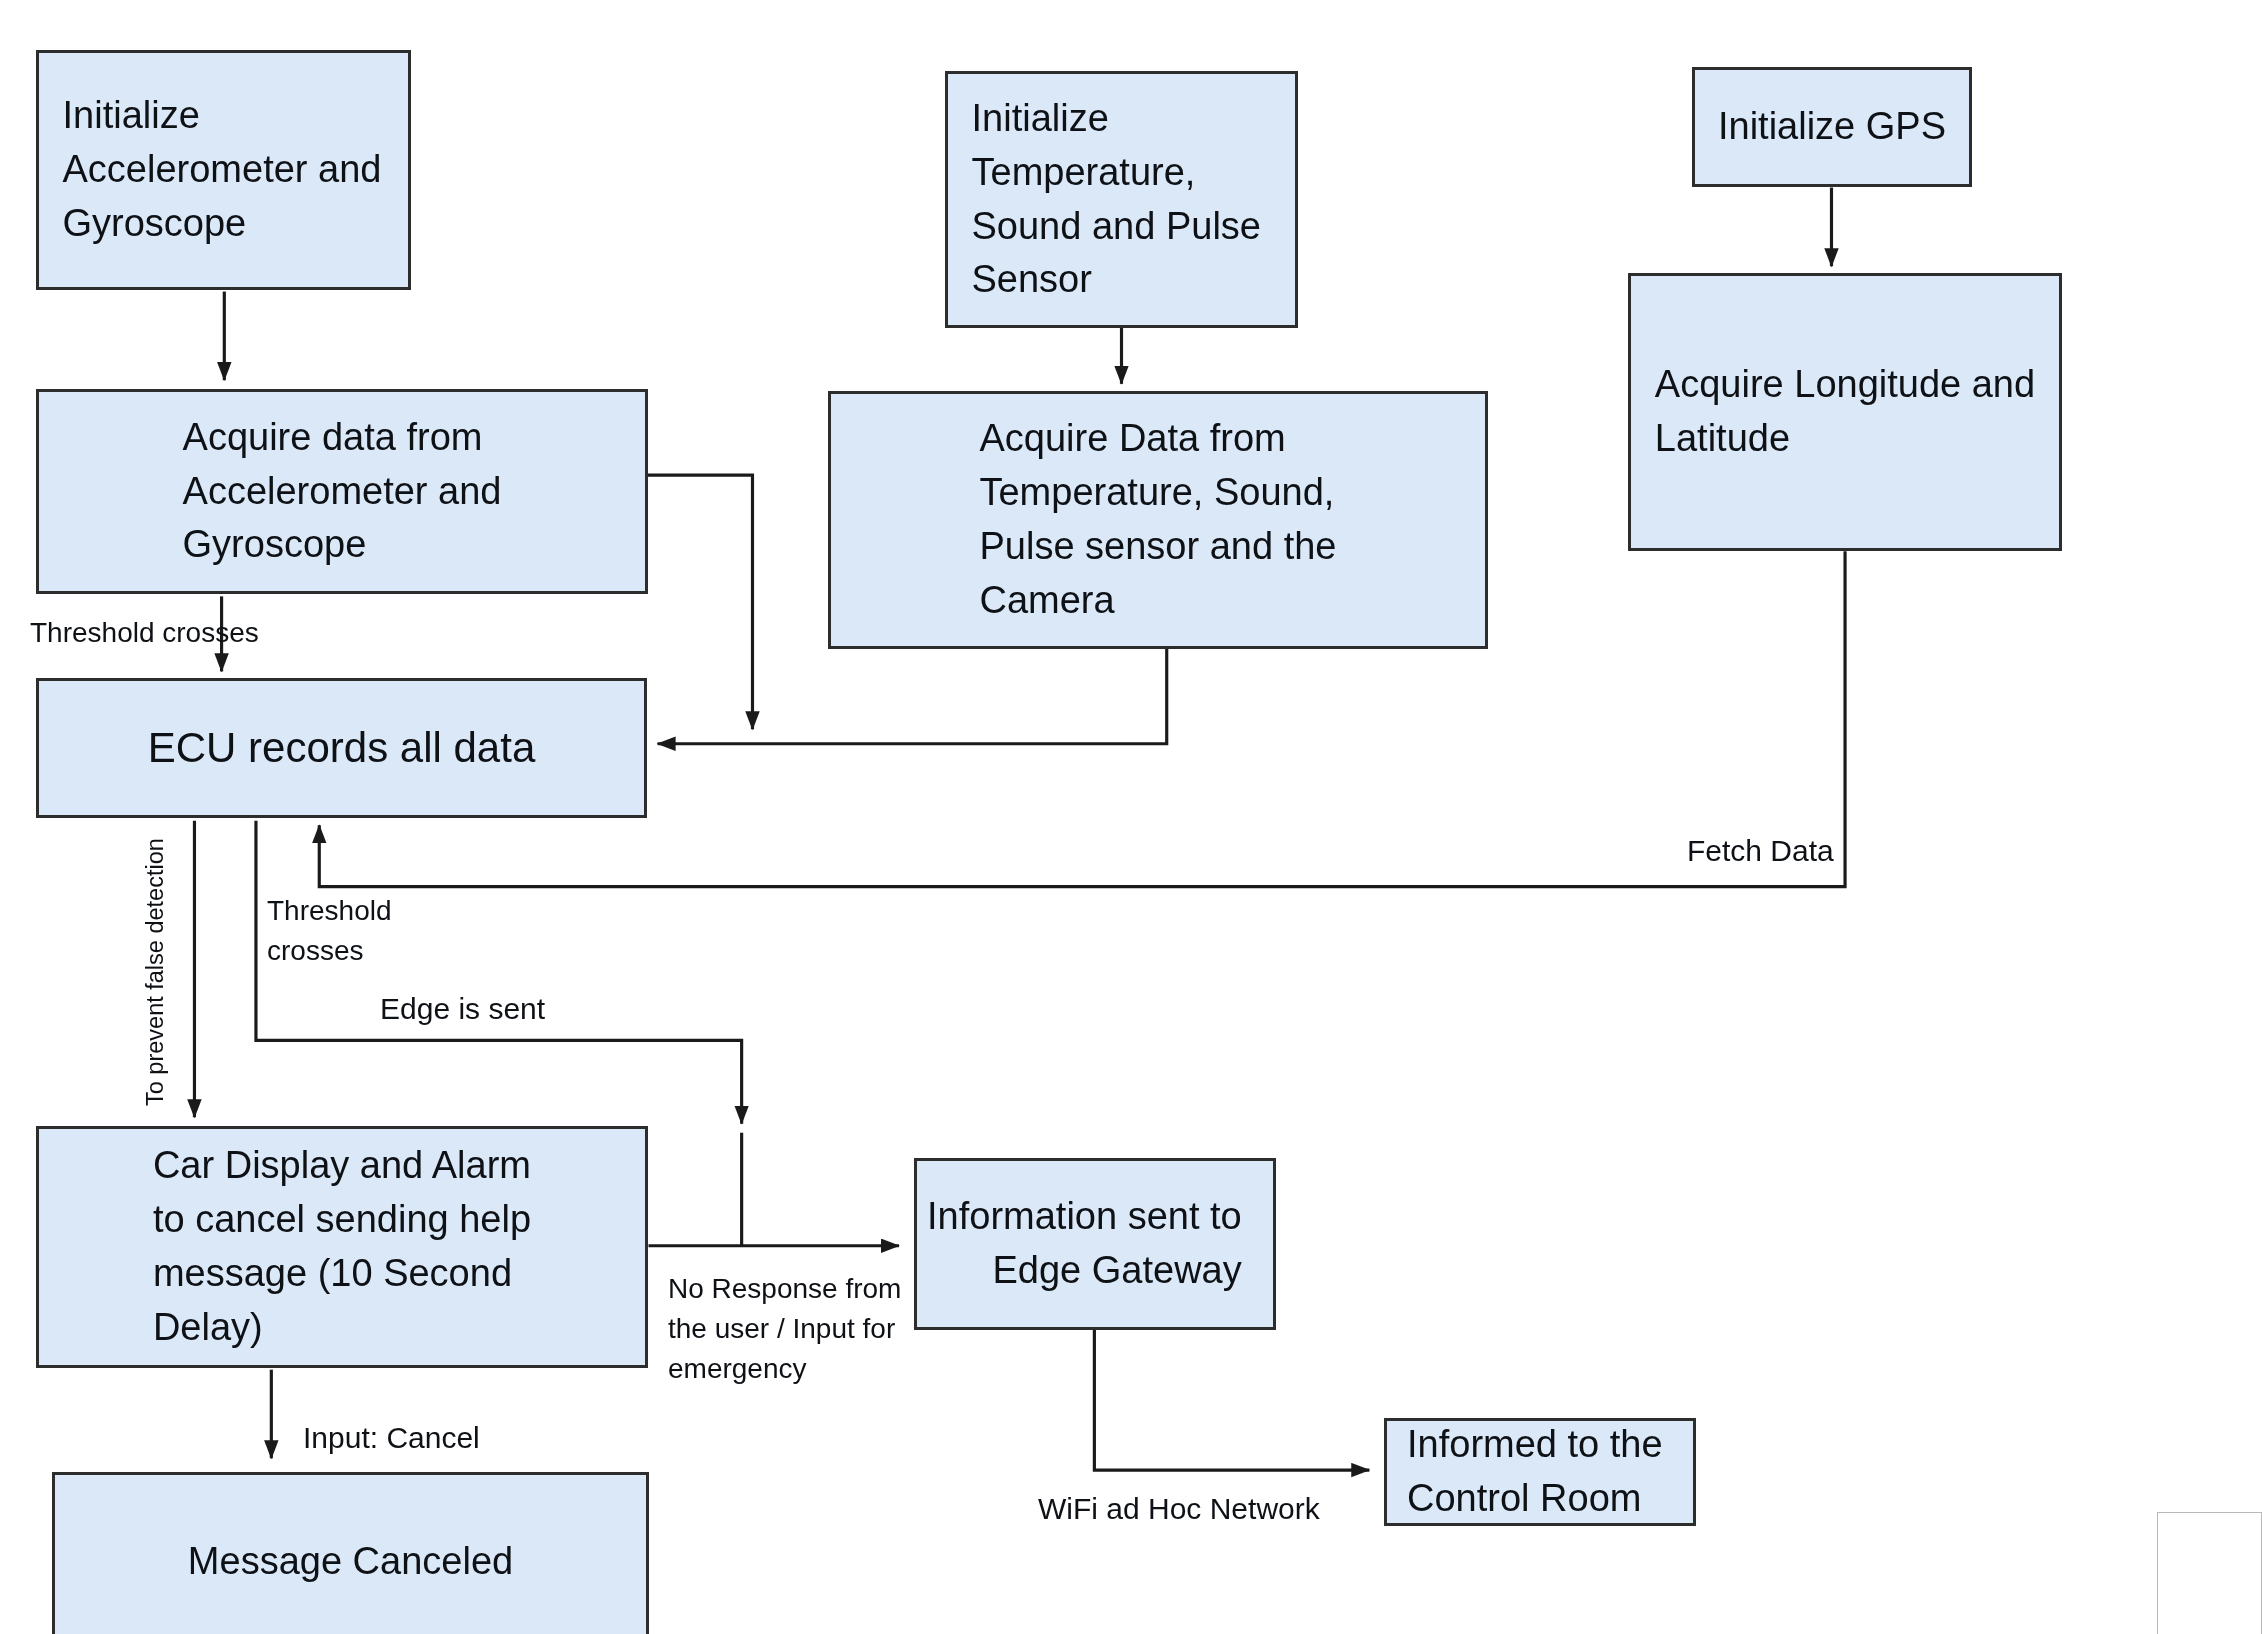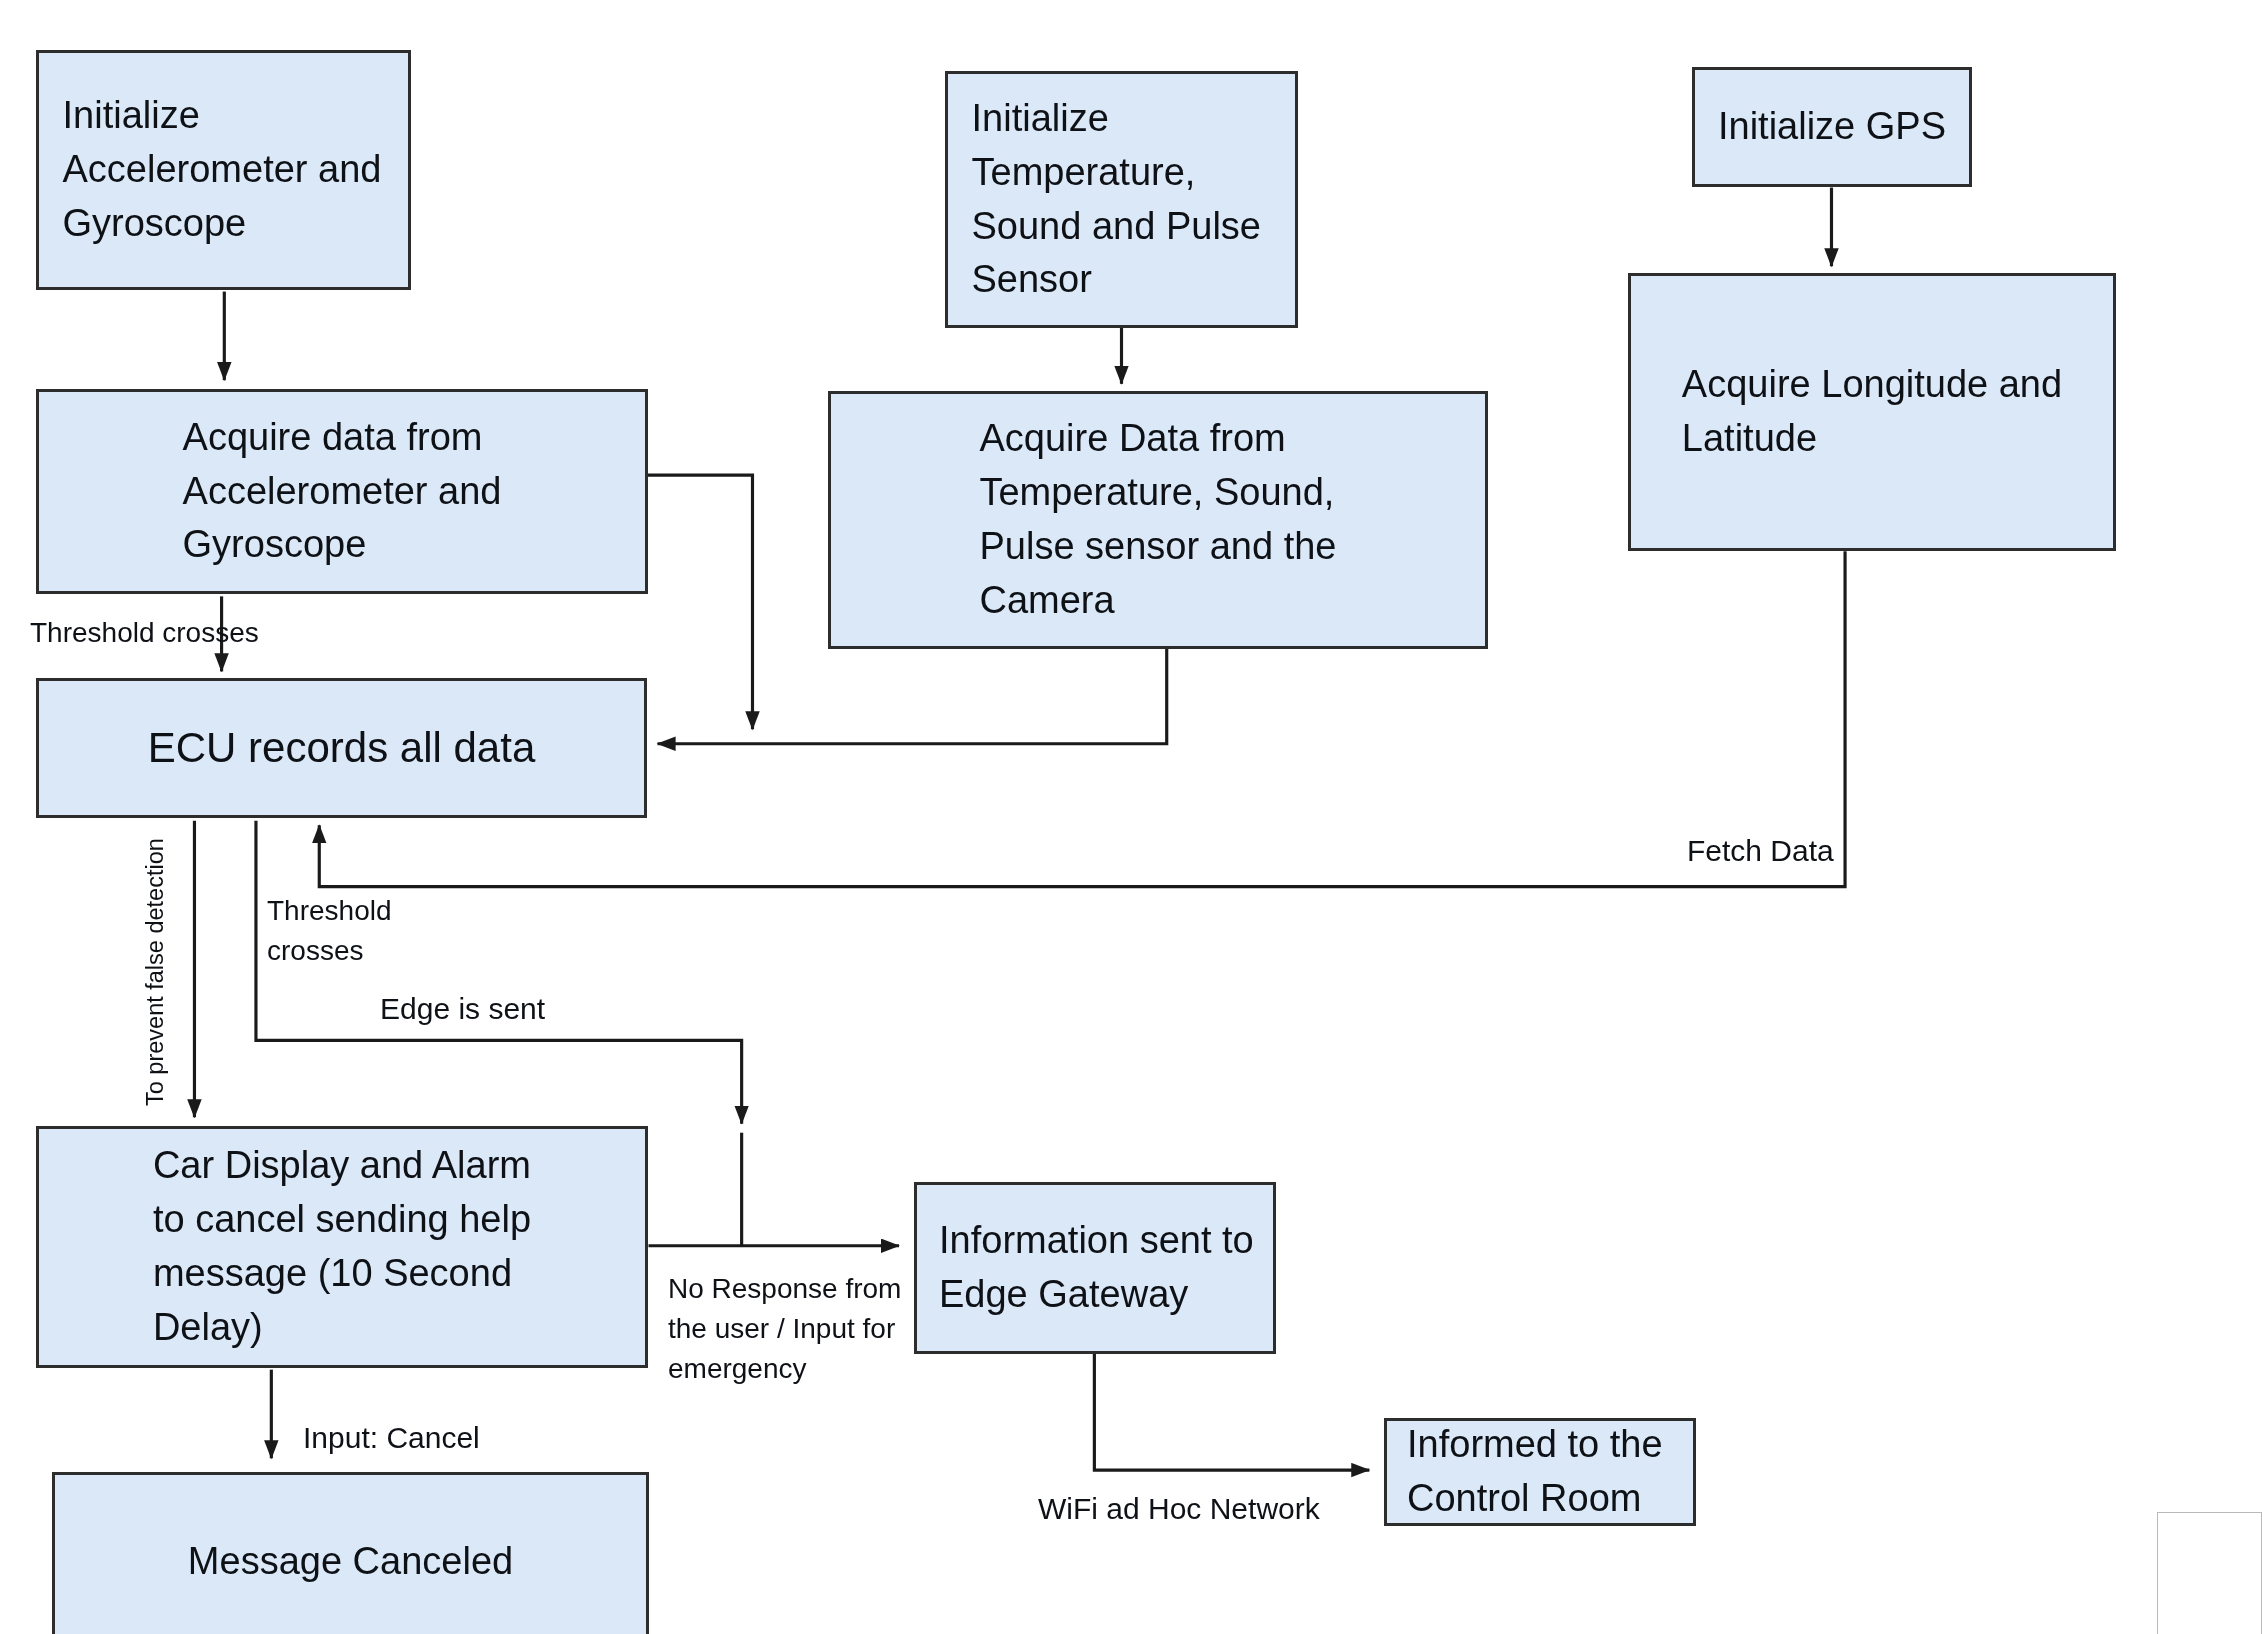--- a/index.html
+++ b/index.html
@@ -118,31 +118,31 @@
 Sound and Pulse
 Sensor</div>
 
   <div class="node" style="left:828px; top:391px; width:660px; height:258px;">Acquire Data from
 Temperature, Sound,
 Pulse sensor and the
 Camera</div>
 
   <div class="node" style="left:1692px; top:67px; width:280px; height:120px;">Initialize GPS</div>
 
-  <div class="node" style="left:1628px; top:273px; width:488px; height:278px;">Acquire Longitude and
+  <div class="node" style="left:1628px; top:273px; width:434px; height:278px;">Acquire Longitude and
 Latitude</div>
 
   <div class="node" style="left:36px; top:1126px; width:612px; height:242px;">Car Display and Alarm
 to cancel sending help
 message (10 Second
 Delay)</div>
 
   <div class="node" style="left:52px; top:1472px; width:597px; height:180px;">Message Canceled</div>
 
-  <div class="node align-left" style="left:914px; top:1182px; width:362px; height:172px; padding-left:22px;">Information sent to
+  <div class="node align-left" style="left:914px; top:1158px; width:362px; height:172px; padding-left:10px;text-align:right;">Information sent to
 Edge Gateway</div>
 
   <div class="node align-left" style="left:1384px; top:1418px; width:312px; height:108px; padding-left:20px;">Informed to the
 Control Room</div>
 
   <div class="lbl" style="left:30px; top:613px;">Threshold crosses</div>
 
 
   <div class="lbl big" style="left:1687px; top:830px;">Fetch Data</div>
 

